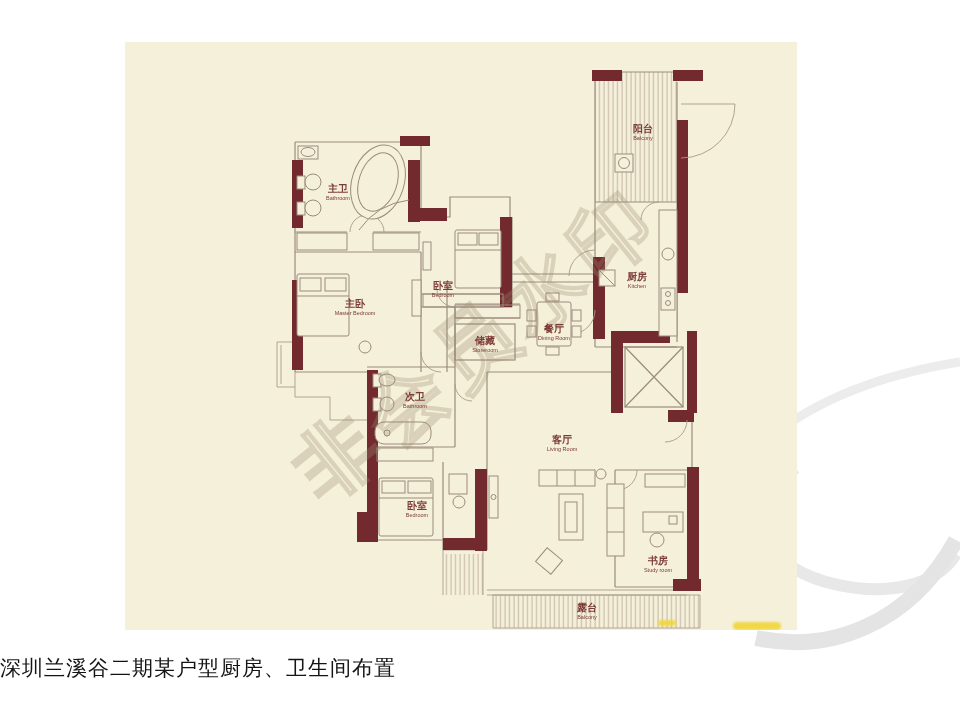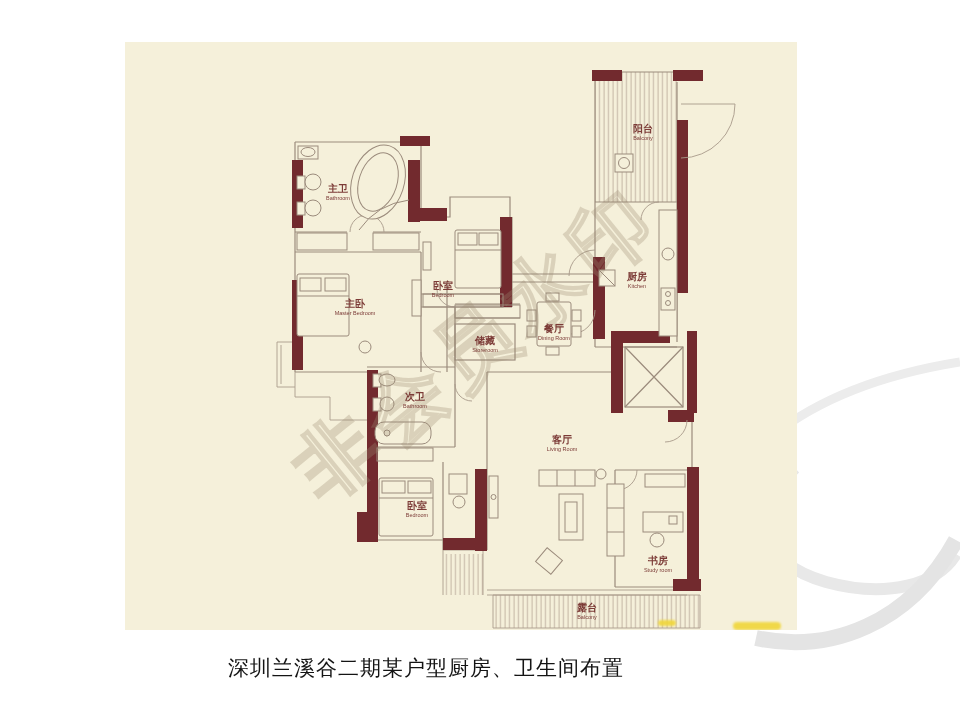--- a/index.html
+++ b/index.html
@@ -2,21 +2,21 @@
 <html><head>
 <meta charset="utf-8">
 <style>
   html,body{margin:0;padding:0;}
   body{width:960px;height:720px;overflow:hidden;font-family:"Liberation Sans","DejaVu Sans",sans-serif;}
   .slide{position:relative;width:960px;height:720px;
     background:linear-gradient(180deg,#e2e2f6 0%,#ecequiet 0%,#ededfa 22%,#f9f9fd 45%,#ffffff 58%,#ffffff 100%);}
   .swirls{position:absolute;right:0;top:300px;width:270px;height:420px;pointer-events:none;}
   .plan{position:absolute;left:125px;top:42px;width:672px;height:588px;background:#f5f0da;}
   .plan svg{display:block;width:672px;height:588px;}
-  .caption{position:absolute;left:0;top:654px;width:852px;text-align:center;
+  .caption{position:absolute;left:0;top:654px;width:852px;
     font-size:21px;color:#141414;letter-spacing:1px;}
   .thin{stroke:#9b8b7c;stroke-width:1.2;fill:none;}
   .thin2{stroke:#ab9c8d;stroke-width:0.9;fill:none;}
   .thick{fill:#722a2e;}
   .furn{stroke:#9b8b7c;stroke-width:1;fill:#f5f0da;}
   .furnN{stroke:#9b8b7c;stroke-width:1;fill:none;}
   .arc{stroke:#a89a8a;stroke-width:0.9;fill:none;}
   .zh{font-size:10px;font-weight:bold;fill:#7c3b37;text-anchor:middle;font-family:"DejaVu Sans",sans-serif;}
   .en{font-size:5.5px;fill:#7c3b37;text-anchor:middle;font-family:"Liberation Sans",sans-serif;}
   .wm{font-size:80px;font-weight:bold;fill:none;stroke:#9a8a72;stroke-opacity:0.30;stroke-width:1.8;

